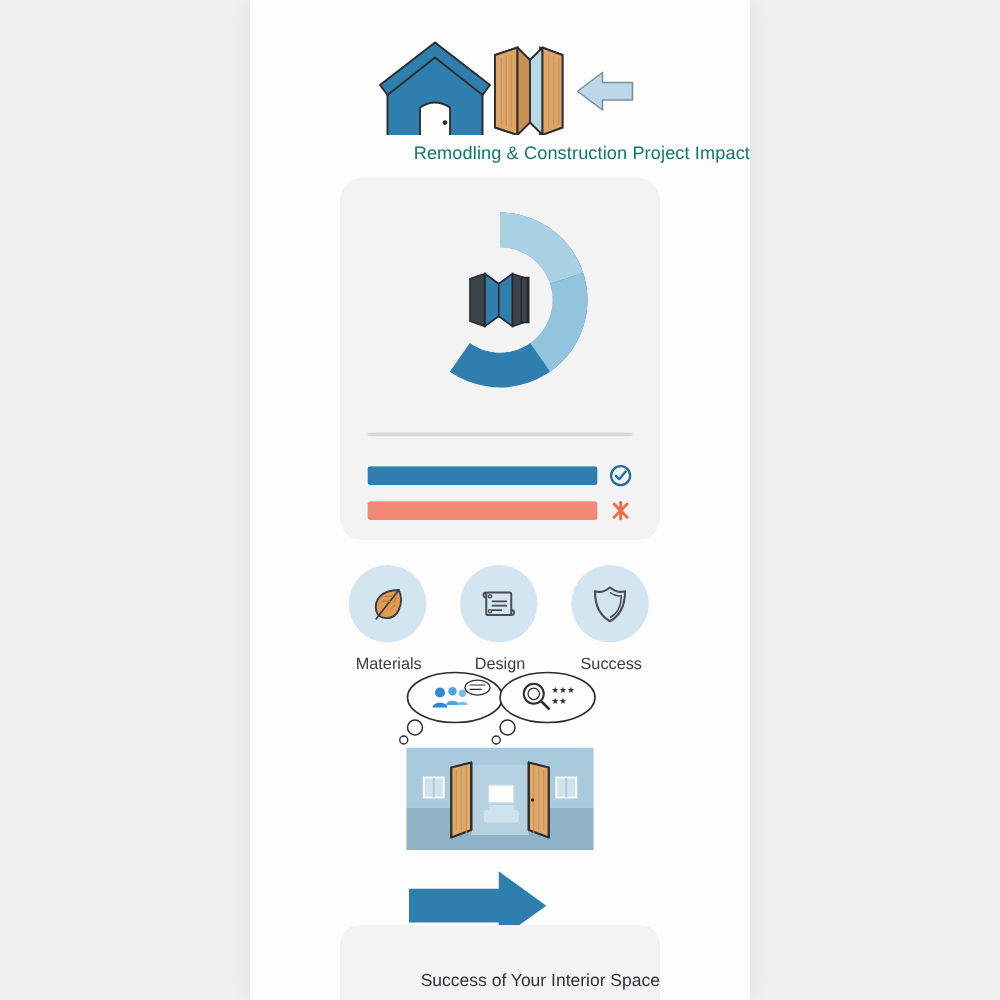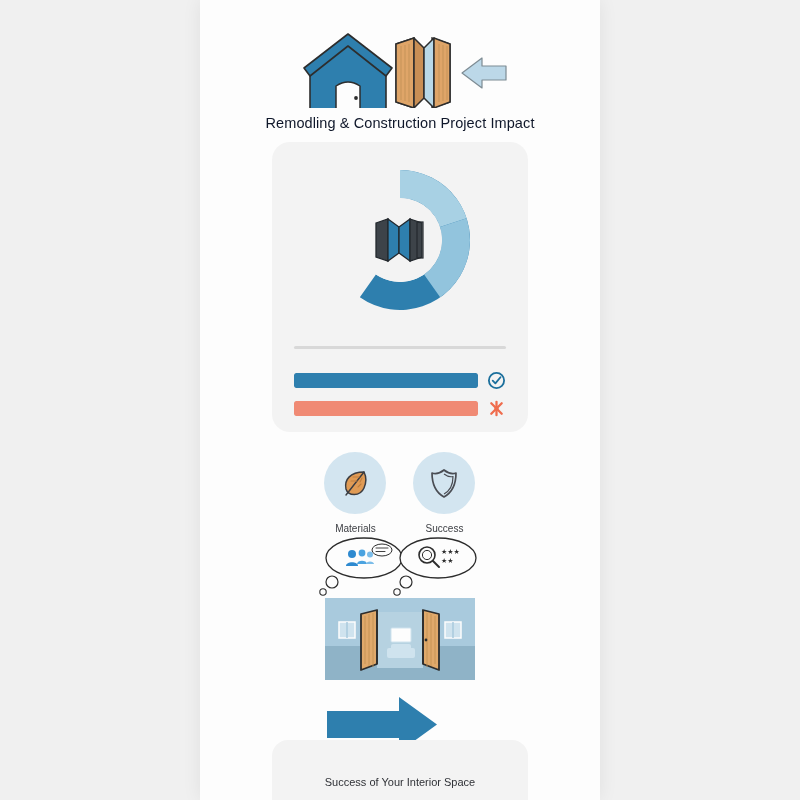--- a/index.html
+++ b/index.html
@@ -34,23 +34,23 @@
     top: 22px;
     width: 400px;
     height: 86px;
   }
 
   #page-title {
     position: absolute;
     left: 0;
     top: 115px;
     width: 400px;
-    text-align: center;
+    text-align: right;
     font-size: 14.5px;
-    color: #0f172a;
+    color: #0f766e;
     letter-spacing: 0.1px;
     white-space: nowrap;
   }
 
   
   #metrics-card {
     position: absolute;
     left: 72px;
     top: 142px;
     width: 256px;
@@ -139,21 +139,21 @@
     width: 62px;
     height: 62px;
     border-radius: 50%;
     background: #d3e5f0;
     display: flex;
     align-items: center;
     justify-content: center;
   }
   .feature-label {
     margin-top: 9px;
-    font-size: 10px;
+    font-size: 13px;
     color: #3b3d42;
     white-space: nowrap;
   }
 
   
   #thought-row {
     position: absolute;
     left: 0;
     top: 536px;
     width: 400px;
@@ -186,22 +186,22 @@
     width: 256px;
     height: 60px;
     background: #f3f3f3;
     border-radius: 16px 16px 0 0;
   }
   #footer-text {
     position: absolute;
     left: 0;
     top: 36px;
     width: 256px;
-    text-align: center;
-    font-size: 11px;
+    text-align: right;
+    font-size: 14px;
     color: #2f3136;
     white-space: nowrap;
   }
 </style>
 </head>
 <body>
 
 <div id="device-panel">
 
   <div id="hero-illustration">
@@ -306,20 +306,37 @@
             <line x1="21" y1="11" x2="15" y2="11"></line>
             <line x1="19" y1="15" x2="13" y2="15"></line>
             <line x1="22" y1="16" x2="24" y2="12"></line>
             <line x1="20" y1="21" x2="23" y2="18"></line>
           </g>
         </svg>
       </div>
       <div class="feature-label">Materials</div>
     </div>
 
+    <div class="feature-item">
+      <div class="feature-circle">
+        <svg width="34" height="34" viewBox="0 0 34 34">
+          <rect x="7" y="8" width="20" height="18" rx="1.5" fill="none" stroke="#4a4d54" stroke-width="1.6"></rect>
+          <path d="M7 8 C4 8 4 12 7 12" fill="none" stroke="#4a4d54" stroke-width="1.5"></path>
+          <path d="M27 22 C30 22 30 26 27 26" fill="none" stroke="#4a4d54" stroke-width="1.5"></path>
+          <g stroke="#4a4d54" stroke-width="1.4" stroke-linecap="round">
+            <line x1="12" y1="15" x2="23" y2="15"></line>
+            <line x1="12" y1="18.5" x2="23" y2="18.5"></line>
+            <line x1="12" y1="22" x2="19" y2="22"></line>
+          </g>
+          <circle cx="10" cy="11" r="1.3" fill="none" stroke="#4a4d54" stroke-width="1.1"></circle>
+          <circle cx="10" cy="23" r="1.3" fill="none" stroke="#4a4d54" stroke-width="1.1"></circle>
+        </svg>
+      </div>
+      <div class="feature-label">Design</div>
+    </div>
 
     <div class="feature-item">
       <div class="feature-circle">
         <svg width="34" height="34" viewBox="0 0 34 34">
           <path d="M17 4 C22 8 26 8 29 7 C29 18 26 26 17 31 C8 26 5 18 5 7 C8 8 12 8 17 4 Z" fill="none" stroke="#4a4d54" stroke-width="1.7" stroke-linejoin="round"></path>
           <path d="M17 8 C21 11 24 11 26 10.5 C26 18.5 23.5 24.5 17 28" fill="none" stroke="#4a4d54" stroke-width="1.2" stroke-linejoin="round"></path>
         </svg>
       </div>
       <div class="feature-label">Success</div>
     </div>

